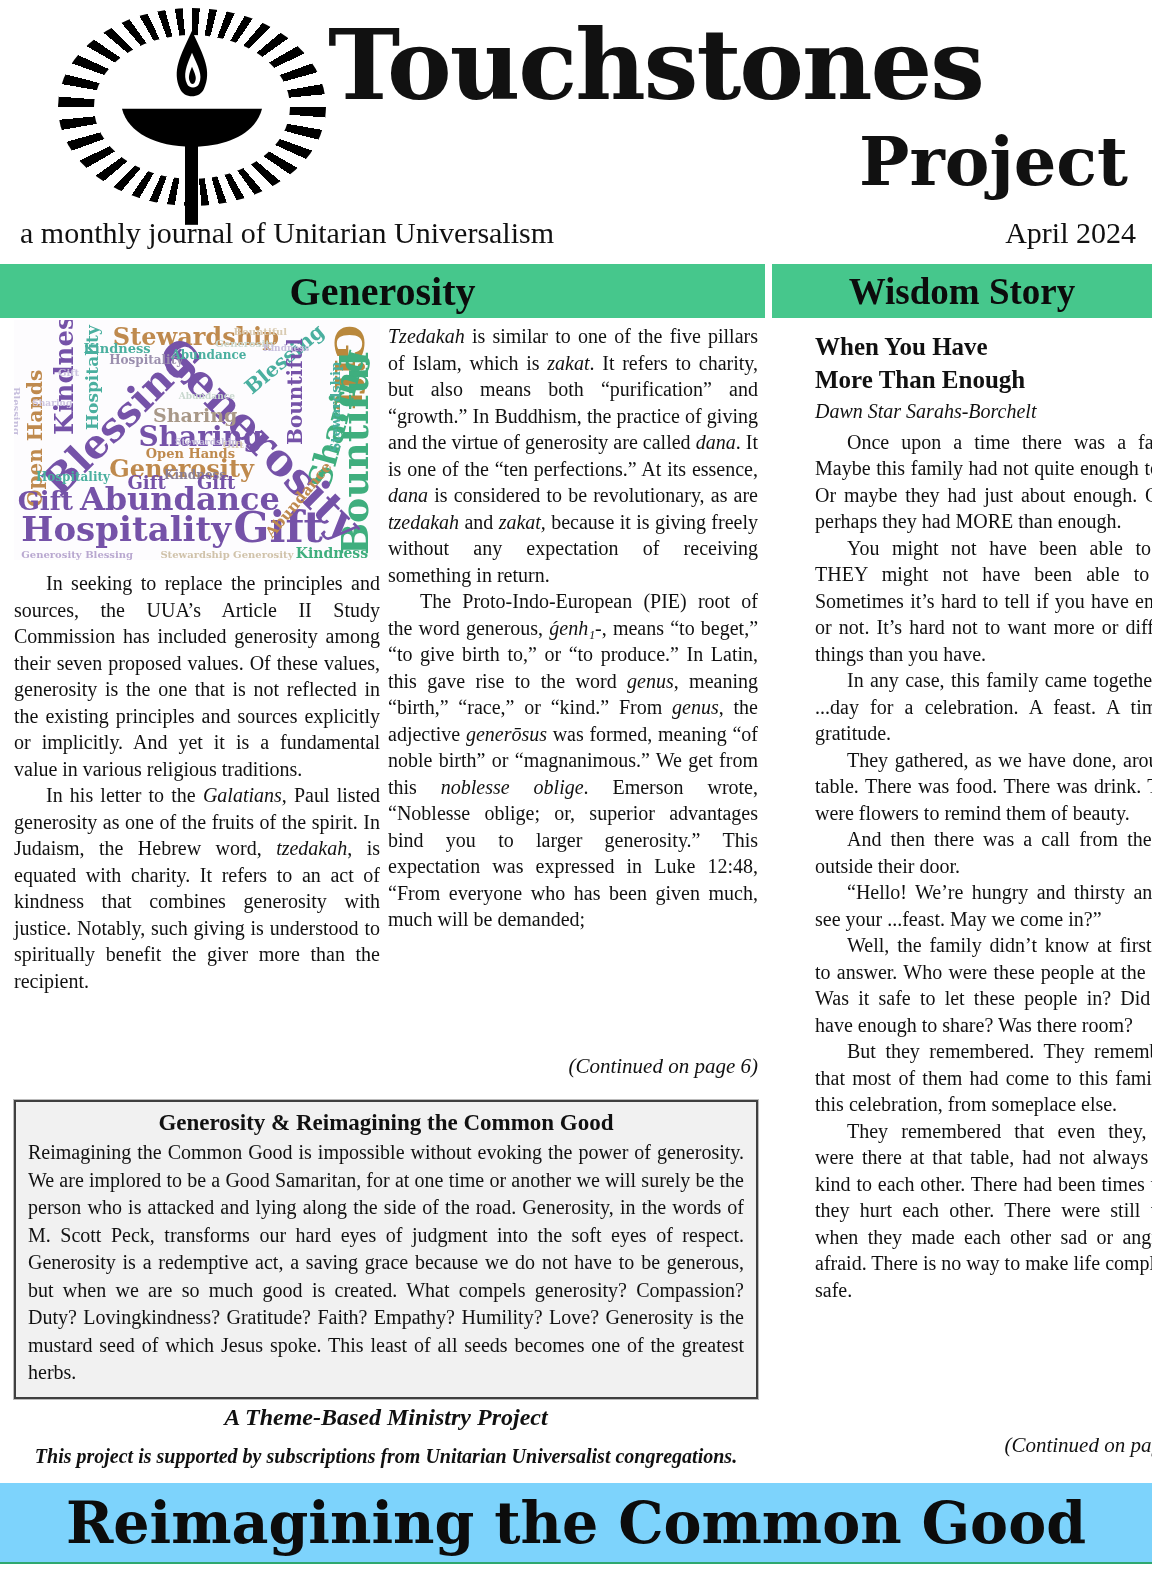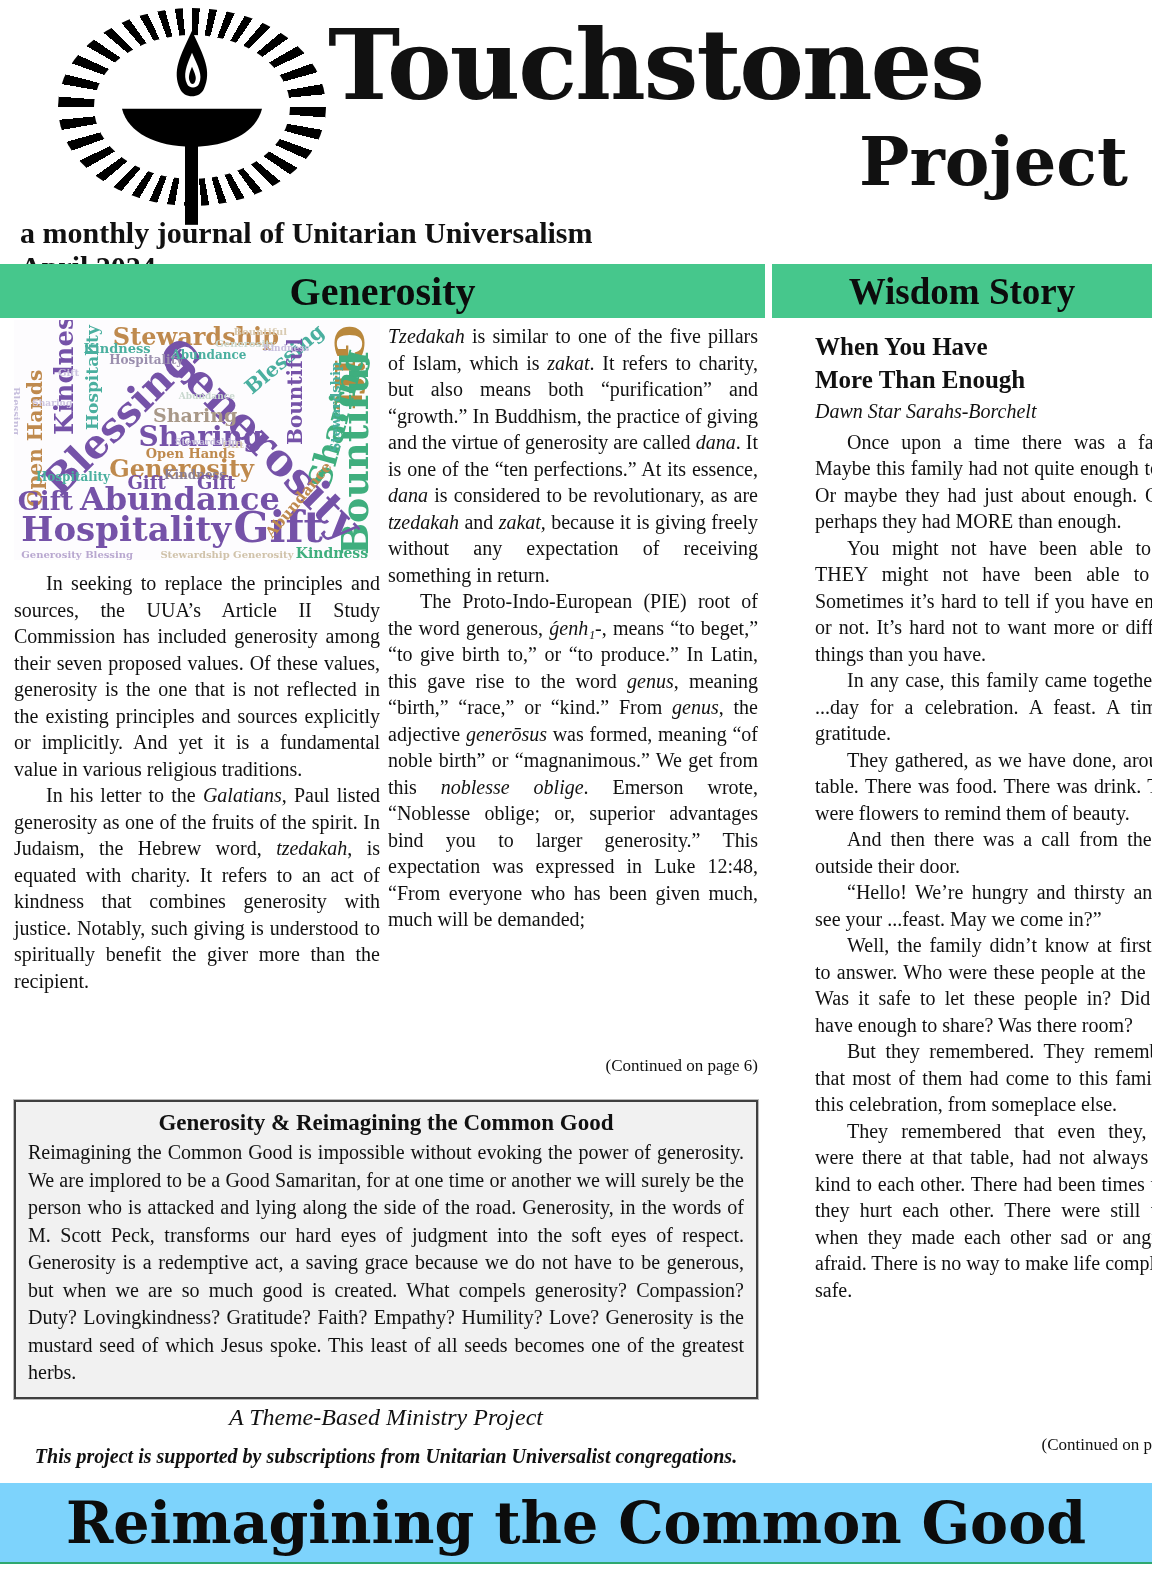--- a/index.html
+++ b/index.html
@@ -10,21 +10,21 @@
   .logo{position:absolute;left:58px;top:8px;width:268px;height:198px;}
   .rays{position:absolute;inset:0;border-radius:50%;
         background:repeating-conic-gradient(#000 0deg 4.5deg,#fff 4.5deg 10deg);}
   .rays-hole{position:absolute;left:36px;top:27px;right:36px;bottom:27px;border-radius:50%;background:#fff;}
   .chalice{position:absolute;left:0;top:0;width:100%;height:118%;}
   .brand-title{position:absolute;left:328px;top:8px;font-size:97px;font-weight:700;letter-spacing:-2px;
                font-family:"DejaVu Serif","Liberation Serif",serif;}
   .brand-subtitle{position:absolute;right:24px;top:122px;font-size:67px;font-weight:700;
                   font-family:"DejaVu Serif","Liberation Serif",serif;}
   .journal-row{position:absolute;left:20px;right:16px;top:216px;display:flex;justify-content:space-between;
-               font-size:30px;font-weight:700;flex-direction:column;}
+               font-size:30px;font-weight:400;}
 
   
   .banner{position:absolute;top:264px;height:54px;background:#46c78c;display:flex;align-items:center;justify-content:center;}
   .banner-generosity{left:0;width:765px;}
   .banner-wisdom{left:772px;right:0;}
   .banner span{font-size:40px;font-weight:700;color:#0c0c0c;}
   .banner-wisdom span{font-size:37px;}
 
   
   .word-cloud{position:absolute;left:14px;top:320px;width:366px;height:240px;background:#fdfcfe;overflow:hidden;}
@@ -34,31 +34,31 @@
   
   .col{position:absolute;font-size:20px;line-height:26.5px;text-align:justify;}
   .col p{margin:0;text-indent:1.6em;}
   .col p.noindent{text-indent:0;}
   .col-left{left:14px;top:570px;width:366px;}
   .col-mid{left:388px;top:323px;width:370px;height:756px;}
   .col-right{left:772px;top:330px;width:379px;height:1128px;margin-left:43px;}
   .section-heading{font-size:25px;font-weight:700;margin:0 0 4px 0;text-align:left;}
   .wisdom-title{font-size:25px;font-weight:700;line-height:33px;margin:0;text-align:left;}
   .wisdom-author{font-style:italic;font-size:20px;margin:2px 0 4px 0;text-align:left;}
-  .continued{position:absolute;right:0;bottom:0;font-size:17px;text-align:right;width:100%;}
+  .continued{position:absolute;right:0;bottom:0;font-style:italic;font-size:21px;text-align:right;width:100%;}
 
   
   .cg-box{position:absolute;left:14px;top:1100px;width:744px;box-sizing:border-box;
           background:#f1f1f1;border:2px solid #404040;outline:1px solid #bbb;padding:6px 12px 10px 12px;}
   .cg-title{text-align:center;font-size:23px;font-weight:700;margin:2px 0 3px 0;}
   .cg-body{font-size:20px;line-height:27.5px;text-align:justify;margin:0;}
 
   
   .ministry{position:absolute;left:14px;top:1404px;width:744px;text-align:center;}
-  .ministry-title{font-size:24px;font-weight:400;font-style:italic;margin:0 0 8px 0;}
+  .ministry-title{font-size:24px;font-weight:700;font-style:italic;margin:0 0 8px 0;}
   .ministry-support{font-size:20px;font-weight:700;font-style:italic;margin:14px;}
 
   
   .footer-banner{position:absolute;left:0;top:1483px;width:1152px;height:79px;background:#7dd3fc;
                  border-bottom:2px solid #2fa86f;display:flex;align-items:center;justify-content:center;}
   .footer-banner span{font-size:57px;font-weight:700;color:#0c0c0c;
                       font-family:"DejaVu Serif","Liberation Serif",serif;}
 </style>
 </head>
 <body>

